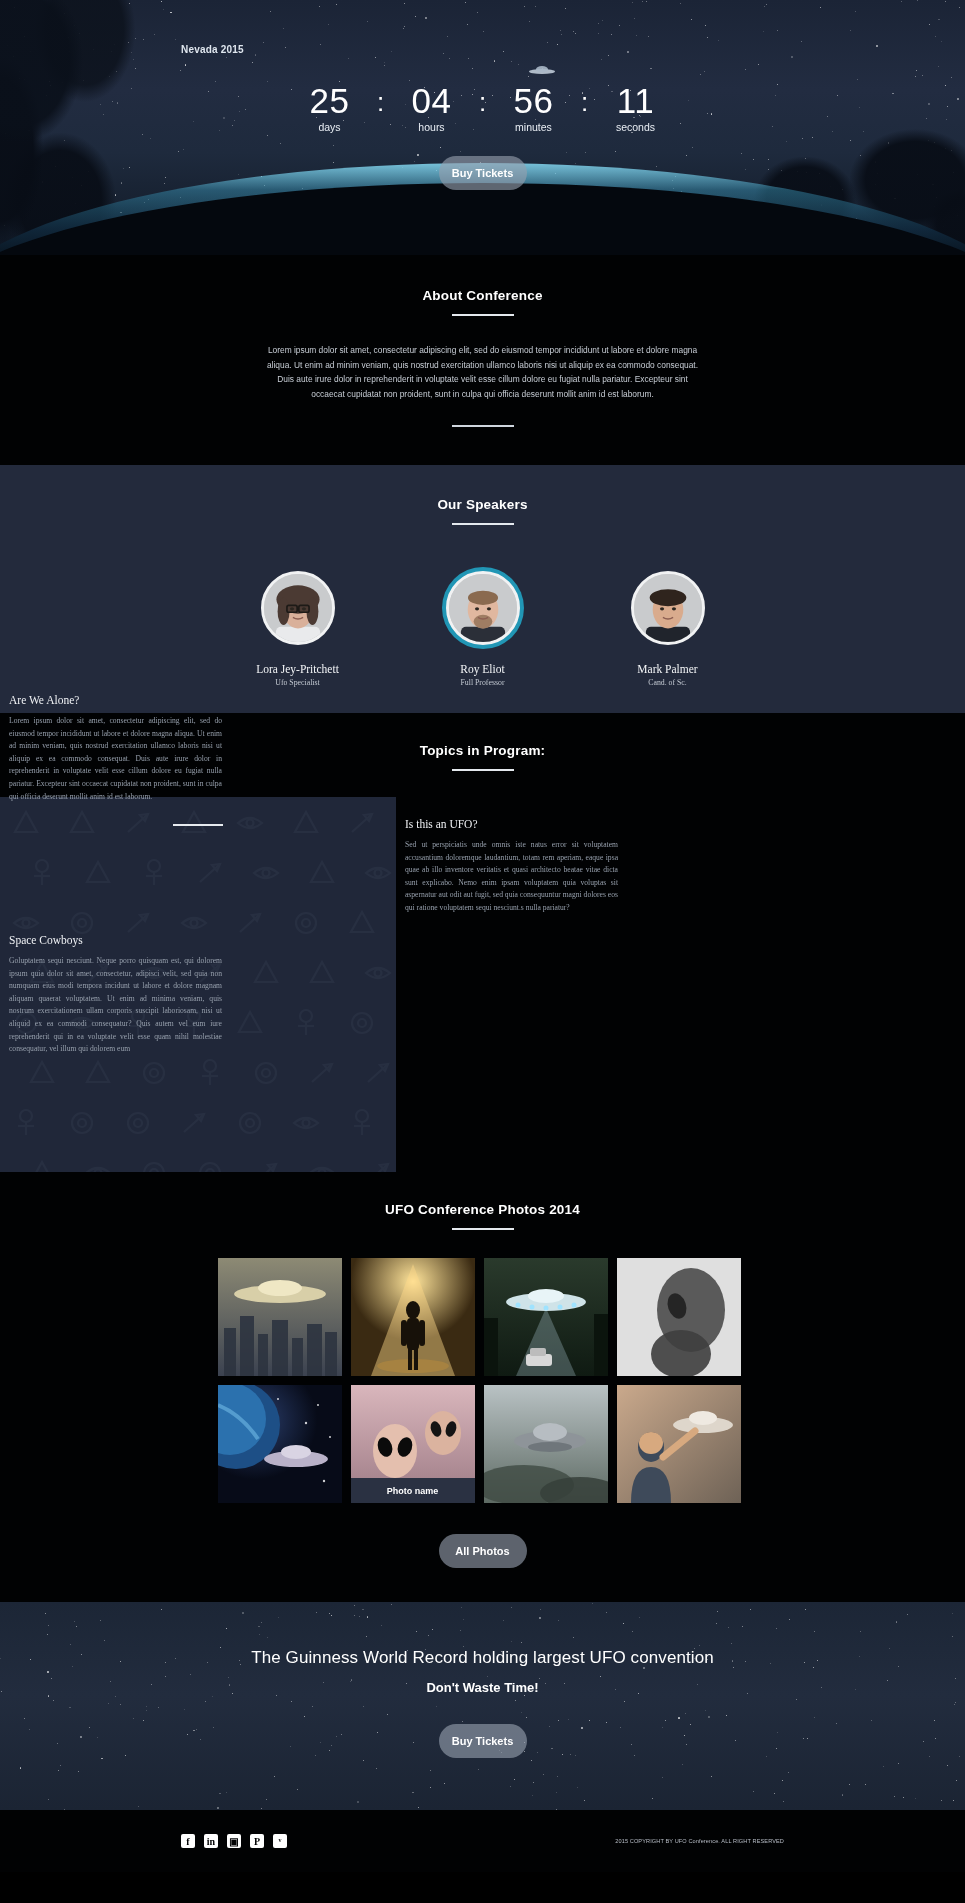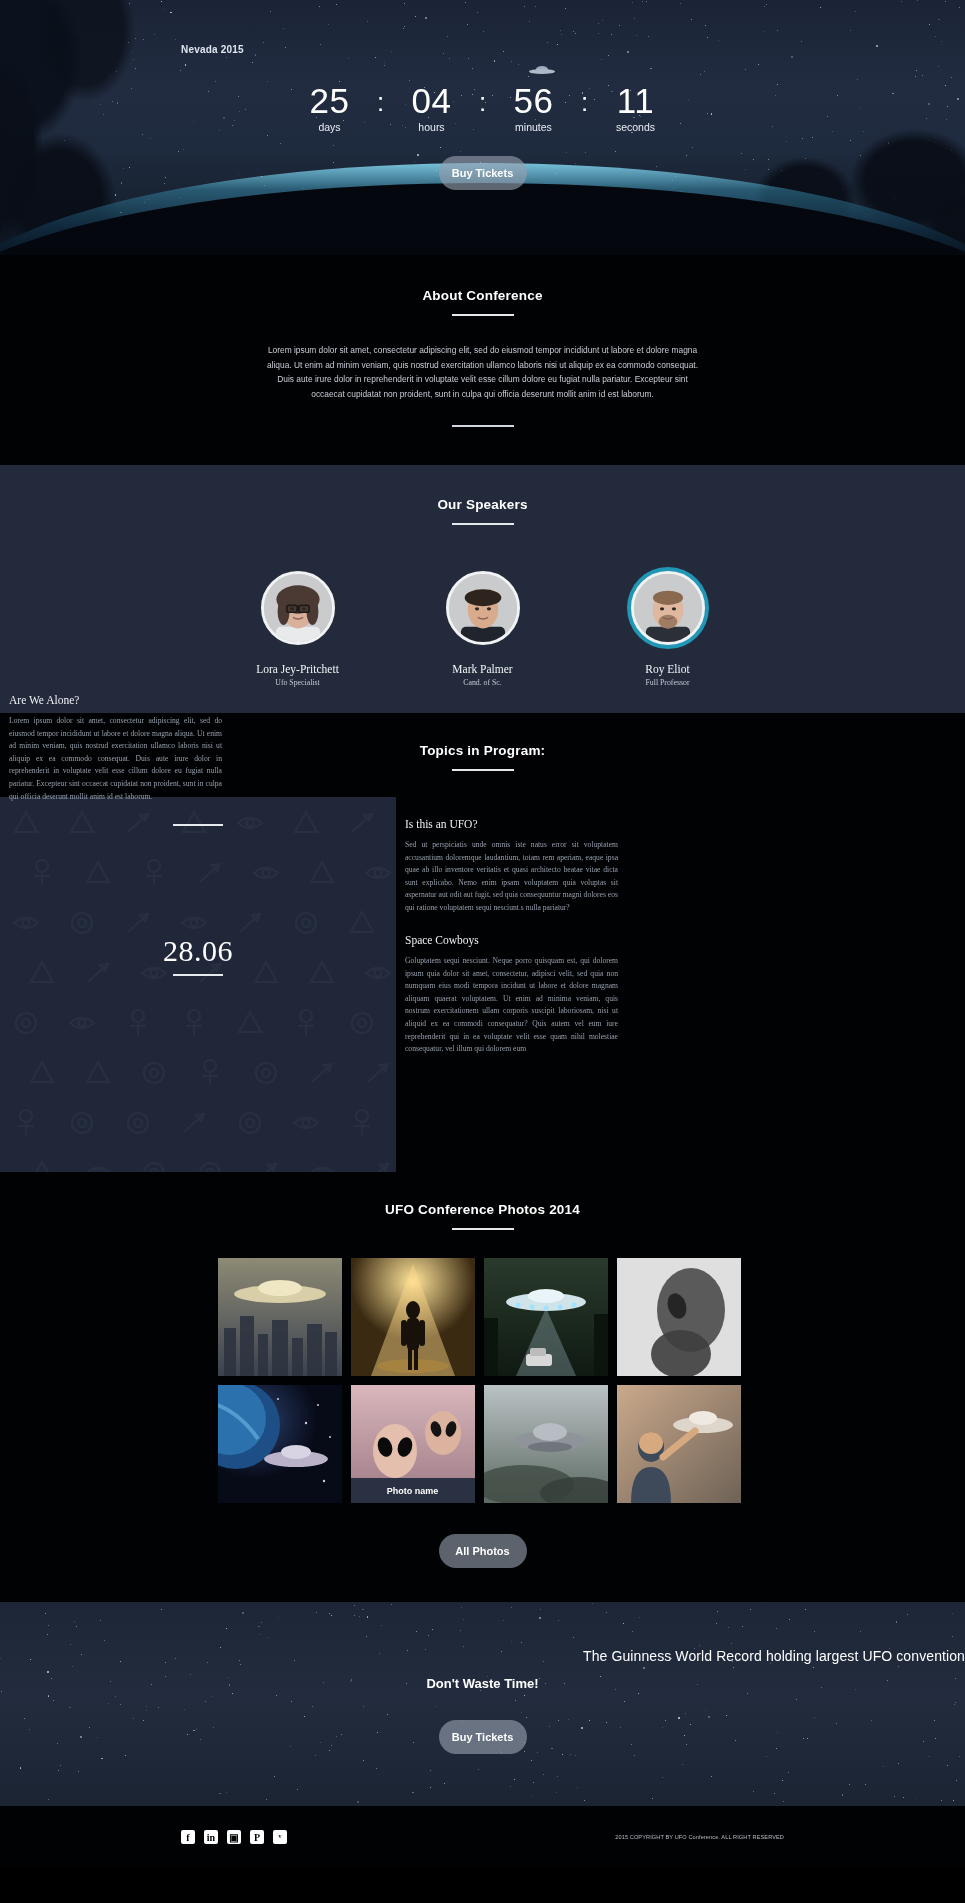--- a/index.html
+++ b/index.html
@@ -157,22 +157,22 @@
     display: flex; align-items: center; justify-content: center;
   }
   .allphotos-wrap { margin-top: 31px; }
 
   
   .cta {
     position: relative; background: linear-gradient(to bottom,#1c2636 0%, #222c3e 45%, #1b2433 100%);
     padding: 46px 0 52px; overflow: hidden;
   }
   .cta-h {
-    position: relative; z-index: 3; text-align: right;
-    font-size: 14px; font-weight: 400; color: #fff; letter-spacing: .1px;
+    position: relative; z-index: 3; text-align: center;
+    font-size: 17px; font-weight: 400; color: #fff; letter-spacing: .1px;
   }
   .cta-sub {
     position: relative; z-index: 3; text-align: center; margin-top: 12px;
     font-size: 13px; font-weight: 700; color: #fff;
   }
   .cta-btn-wrap { position: relative; z-index: 3; margin-top: 29px; }
 
   
   .footer {
     background: #010203; height: 62px; display: flex; align-items: center;
@@ -608,53 +608,53 @@
                   <line x1="39" y1="41" x2="41" y2="41"></line>
                 </g>
                 <path d="M34 51 Q40 55 46 51" stroke="#8d5f52" stroke-width="1.6" fill="none"></path>
               </svg>
             </div>
           </div>
           <div class="sp-name">Lora Jey-Pritchett</div>
           <div class="sp-role">Ufo Specialist</div>
         </div>
         <div class="speaker">
-          <div class="avatar-wrap">
-            <div class="avatar">
-              <svg class="face" viewBox="0 0 80 80">
-                <rect width="80" height="80" fill="#c9cbcd"></rect>
-                <rect x="14" y="62" width="52" height="20" rx="6" fill="#20242c"></rect>
-                <ellipse cx="40" cy="42" rx="18" ry="22" fill="#d9ab8d"></ellipse>
-                <ellipse cx="40" cy="28" rx="21.538461538461537" ry="10" fill="#2f241d"></ellipse>
-                <ellipse cx="33" cy="41" rx="2.4" ry="1.8" fill="#2b2620"></ellipse>
-                <ellipse cx="47" cy="41" rx="2.4" ry="1.8" fill="#2b2620"></ellipse>
-                <path d="M34 51 Q40 55 46 51" stroke="#8d5f52" stroke-width="1.6" fill="none"></path>
-              </svg>
-            </div>
-          </div>
-          <div class="sp-name">Mark Palmer</div>
-          <div class="sp-role">Cand. of Sc.</div>
-        </div>
-        <div class="speaker">
           <div class="avatar-wrap active">
             <div class="avatar">
               <svg class="face" viewBox="0 0 80 80">
                 <rect width="80" height="80" fill="#c9cbcd"></rect>
                 <rect x="14" y="62" width="52" height="20" rx="6" fill="#2b2f38"></rect>
                 <ellipse cx="40" cy="42" rx="18" ry="22" fill="#e0b79f"></ellipse>
                 <ellipse cx="40" cy="28" rx="17.692307692307693" ry="8.333333333333334" fill="#8a6a4f"></ellipse>
                 <ellipse cx="40" cy="56" rx="11" ry="8" fill="#8a6a4f" opacity=".75"></ellipse>
                 <ellipse cx="33" cy="41" rx="2.4" ry="1.8" fill="#2b2620"></ellipse>
                 <ellipse cx="47" cy="41" rx="2.4" ry="1.8" fill="#2b2620"></ellipse>
                 <path d="M34 51 Q40 55 46 51" stroke="#8d5f52" stroke-width="1.6" fill="none"></path>
               </svg>
             </div>
           </div>
           <div class="sp-name">Roy Eliot</div>
           <div class="sp-role">Full Professor</div>
+        </div>
+        <div class="speaker">
+          <div class="avatar-wrap">
+            <div class="avatar">
+              <svg class="face" viewBox="0 0 80 80">
+                <rect width="80" height="80" fill="#c9cbcd"></rect>
+                <rect x="14" y="62" width="52" height="20" rx="6" fill="#20242c"></rect>
+                <ellipse cx="40" cy="42" rx="18" ry="22" fill="#d9ab8d"></ellipse>
+                <ellipse cx="40" cy="28" rx="21.538461538461537" ry="10" fill="#2f241d"></ellipse>
+                <ellipse cx="33" cy="41" rx="2.4" ry="1.8" fill="#2b2620"></ellipse>
+                <ellipse cx="47" cy="41" rx="2.4" ry="1.8" fill="#2b2620"></ellipse>
+                <path d="M34 51 Q40 55 46 51" stroke="#8d5f52" stroke-width="1.6" fill="none"></path>
+              </svg>
+            </div>
+          </div>
+          <div class="sp-name">Mark Palmer</div>
+          <div class="sp-role">Cand. of Sc.</div>
         </div>
       </div>
   </section>
 
   <section>
     <div class="topics-head">
       <h2 class="sec-title">Topics in Program:</h2>
       <div class="rule"></div>
     </div>
     <div class="topics-body">
@@ -785,24 +785,20 @@
       <div style="position: absolute; left: 0px; top: 818px; width: 965px; display: flex; pointer-events: auto;">
         <div class="date-cell">
           <div class="date-rule"></div>
         </div>
         <div class="topic-cell">
           <div class="topic-h">Is this an UFO?</div>
           <div class="topic-p">Sed ut perspiciatis unde omnis iste natus error sit voluptatem accusantium doloremque laudantium, totam rem aperiam, eaque ipsa quae ab illo inventore veritatis et quasi architecto beatae vitae dicta sunt explicabo. Nemo enim ipsam voluptatem quia voluptas sit aspernatur aut odit aut fugit, sed quia consequuntur magni dolores eos qui ratione voluptatem sequi nesciunt.s nulla pariatur?</div>
         </div>
       </div>
       <div style="position: absolute; left: 0px; top: 934px; width: 965px; display: flex; pointer-events: auto;">
-        <div class="date-cell">
-          <div class="date-num">28.06</div>
-          <div class="date-rule"></div>
-        </div>
         <div class="topic-cell">
           <div class="topic-h">Space Cowboys</div>
           <div class="topic-p">Goluptatem sequi nesciunt. Neque porro quisquam est, qui dolorem ipsum quia dolor sit amet, consectetur, adipisci velit, sed quia non numquam eius modi tempora incidunt ut labore et dolore magnam aliquam quaerat voluptatem. Ut enim ad minima veniam, quis nostrum exercitationem ullam corporis suscipit laboriosam, nisi ut aliquid ex ea commodi consequatur? Quis autem vel eum iure reprehenderit qui in ea voluptate velit esse quam nihil molestiae consequatur, vel illum qui dolorem eum</div>
         </div>
       </div>
     </div>
 
   <section class="photos">
     <h2 class="sec-title">UFO Conference Photos 2014</h2>
     <div class="rule"></div>

